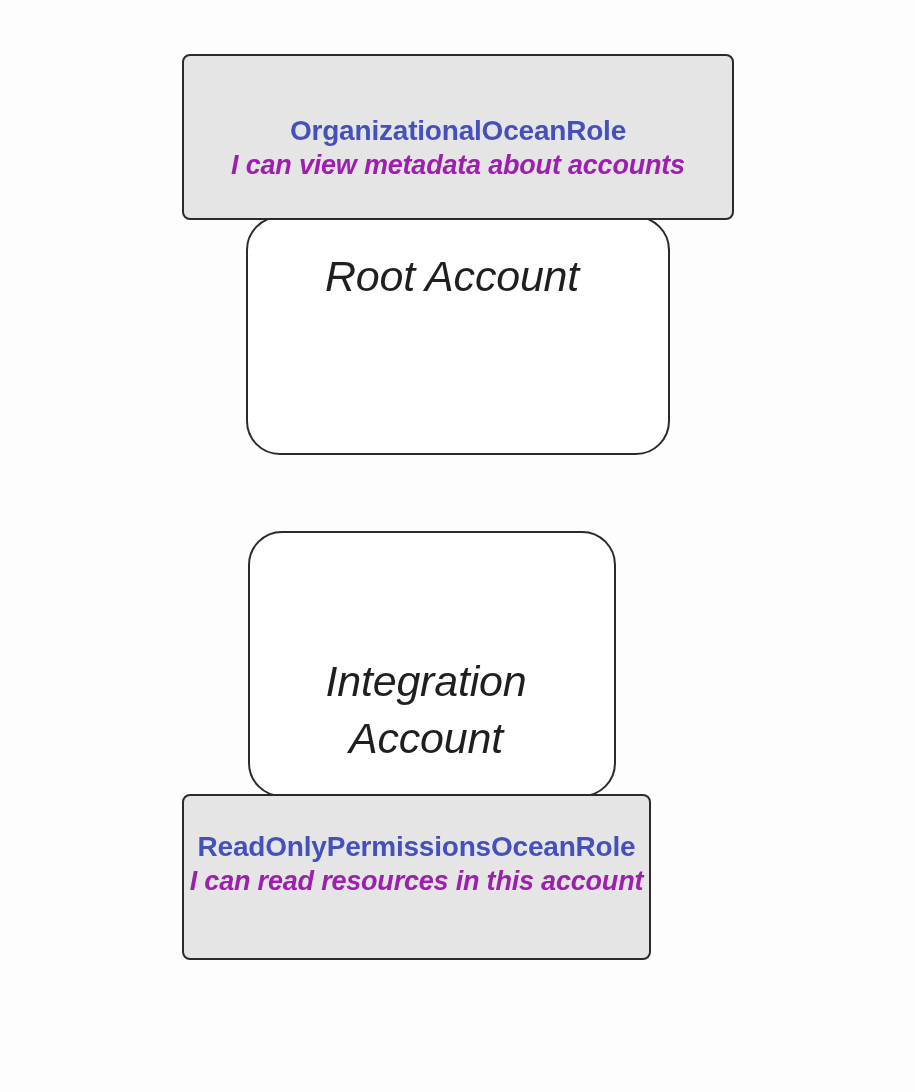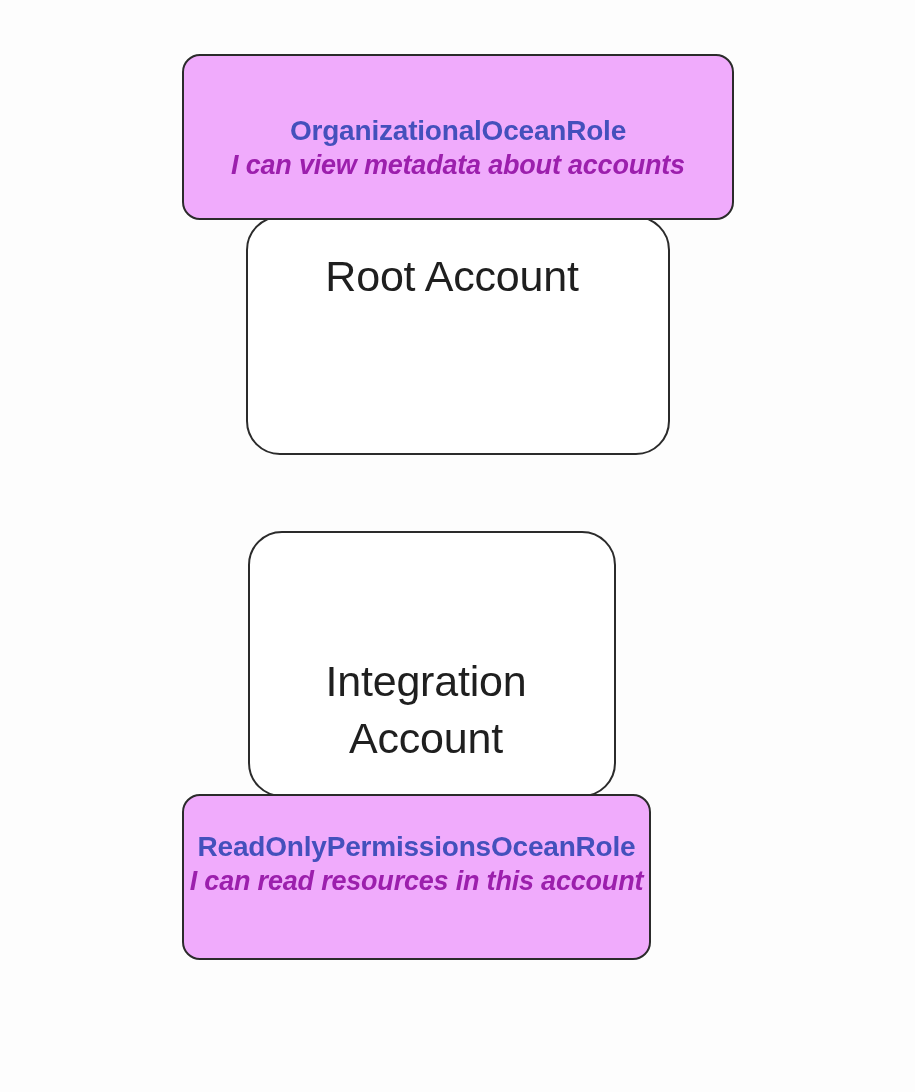--- a/index.html
+++ b/index.html
@@ -31,29 +31,30 @@
     position: absolute;
     left: 0;
     right: 12px;
     text-align: center;
     font-size: 43px;
     line-height: 1.33;
     color: #1f1f1f;
     font-weight: 400;
     letter-spacing: -0.2px;
     white-space: pre-line;
+    font-style: italic;
   }
 
   
   .role-box {
     position: absolute;
     box-sizing: border-box;
-    background: #f0abfc;
+    background: #e5e5e5;
     border: 2px solid #2b2b2b;
-    border-radius: 18px;
+    border-radius: 8px;
     display: flex;
     flex-direction: column;
     align-items: center;
     justify-content: center;
     text-align: center;
   }
   .role-name {
     font-size: 28px;
     font-weight: bold;
     color: #4450bc;

